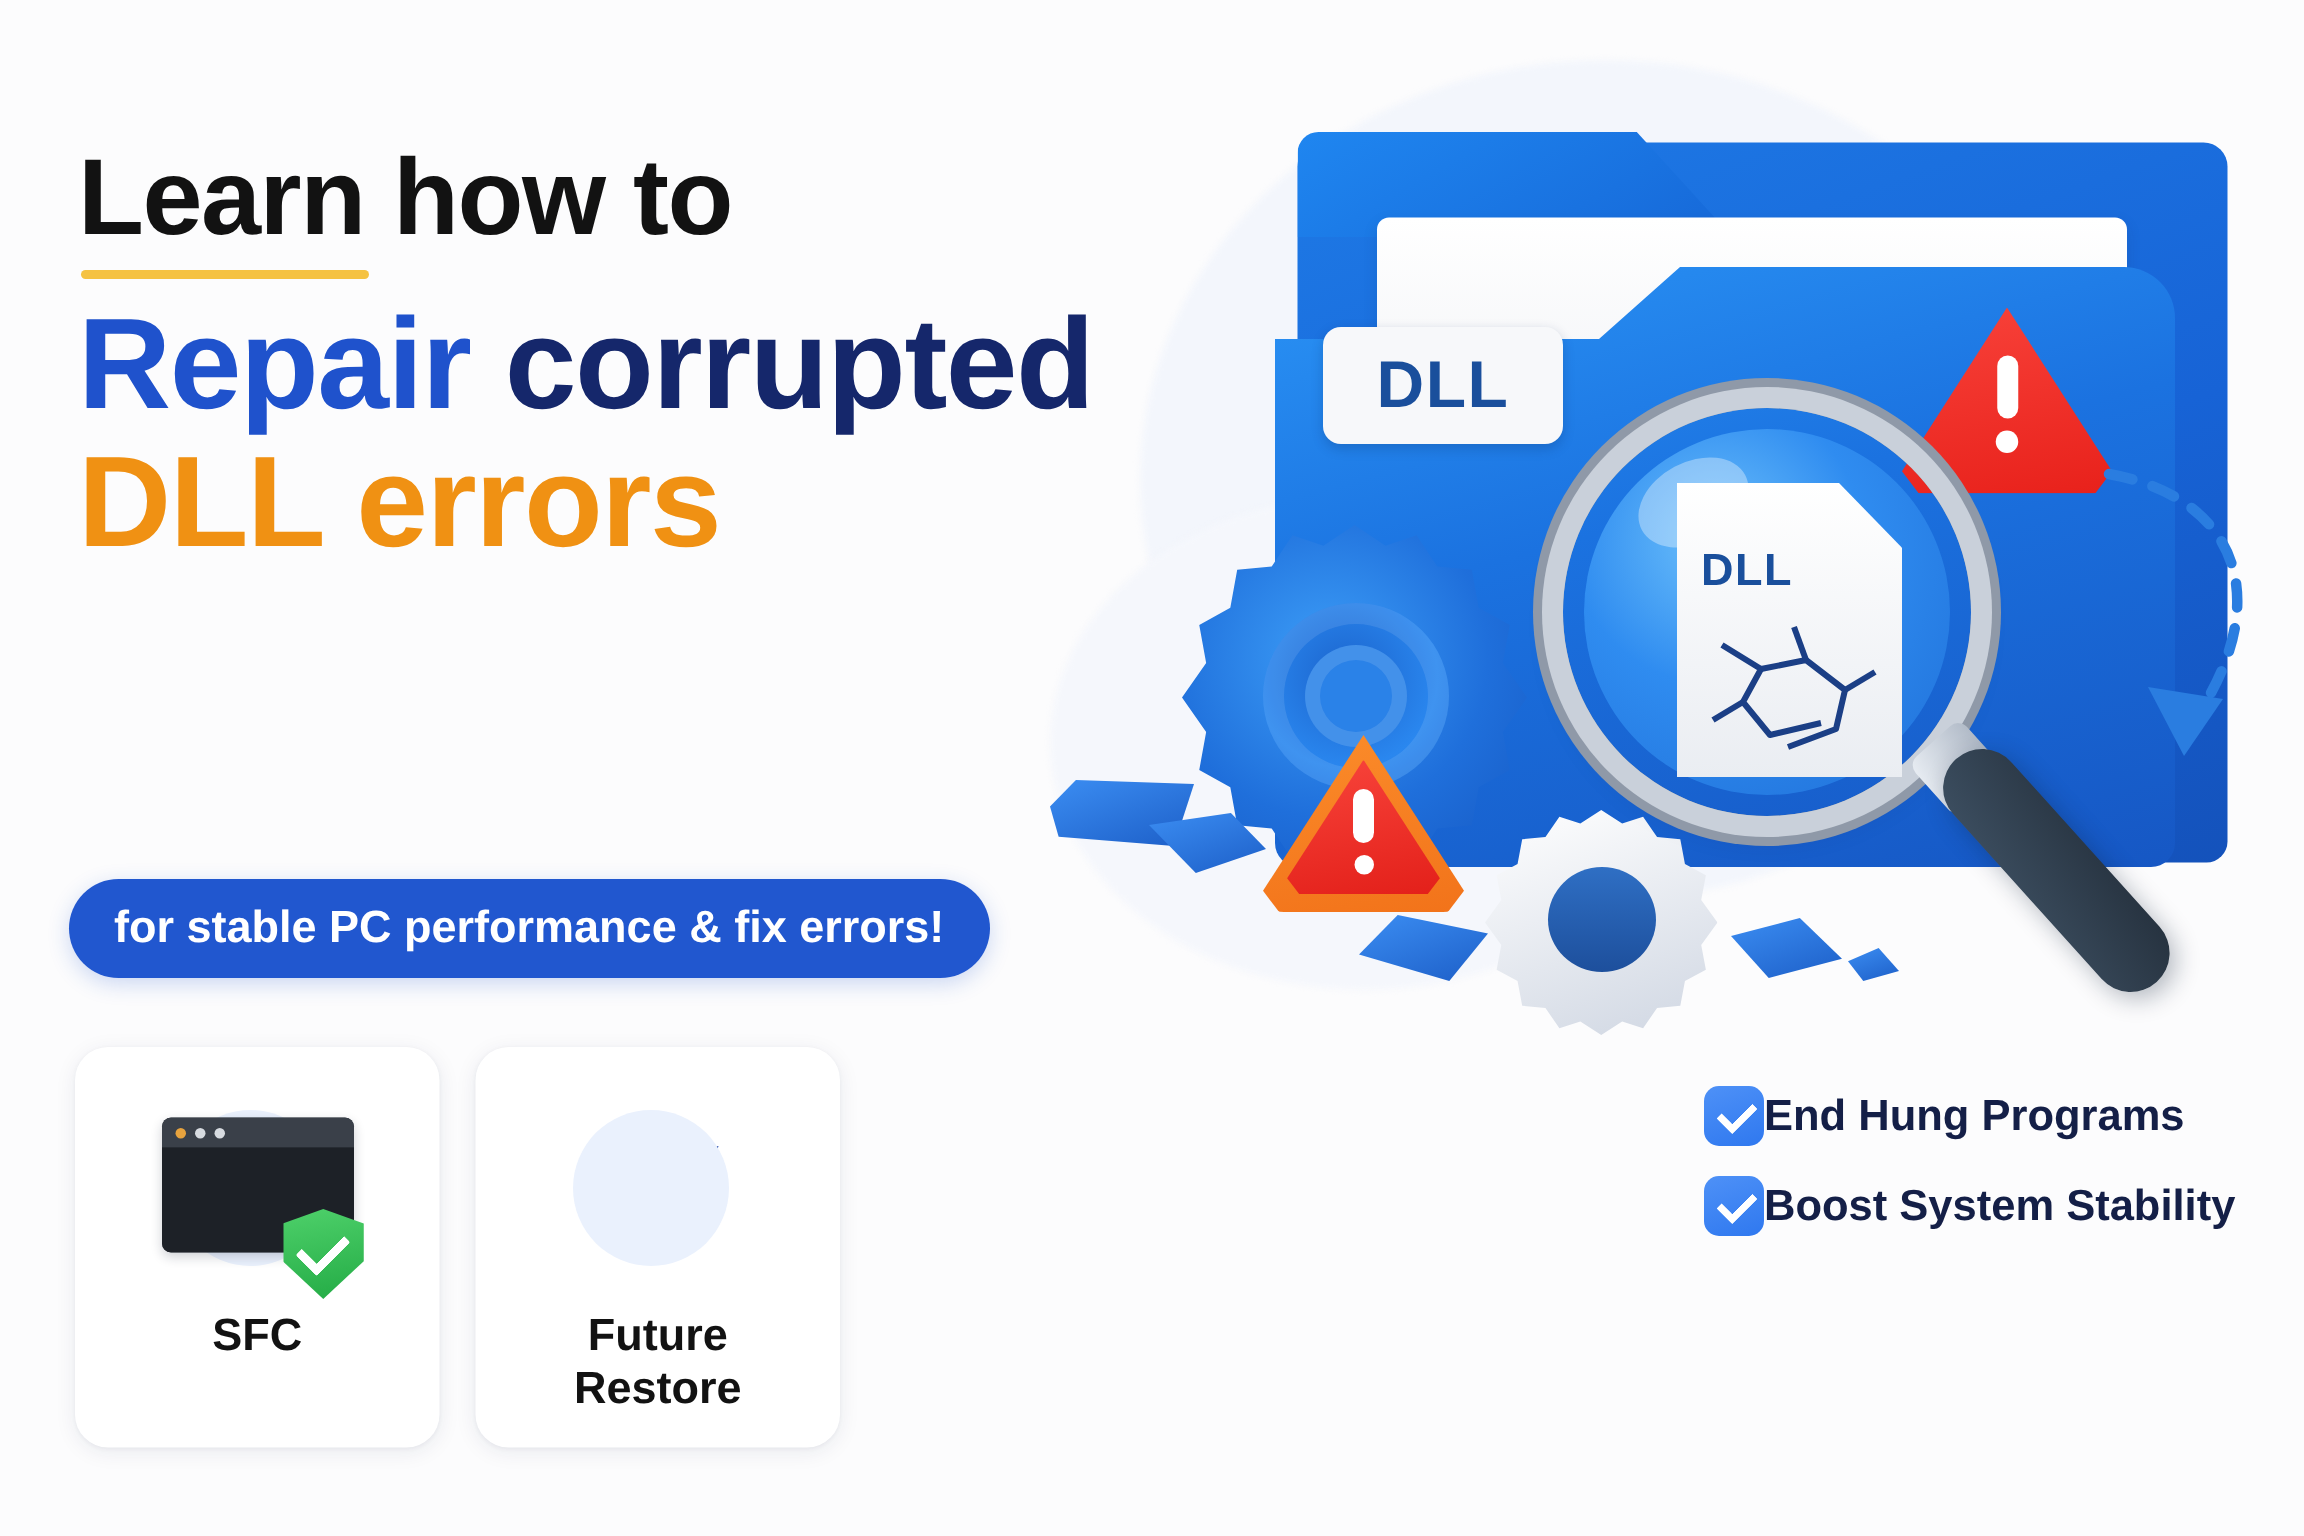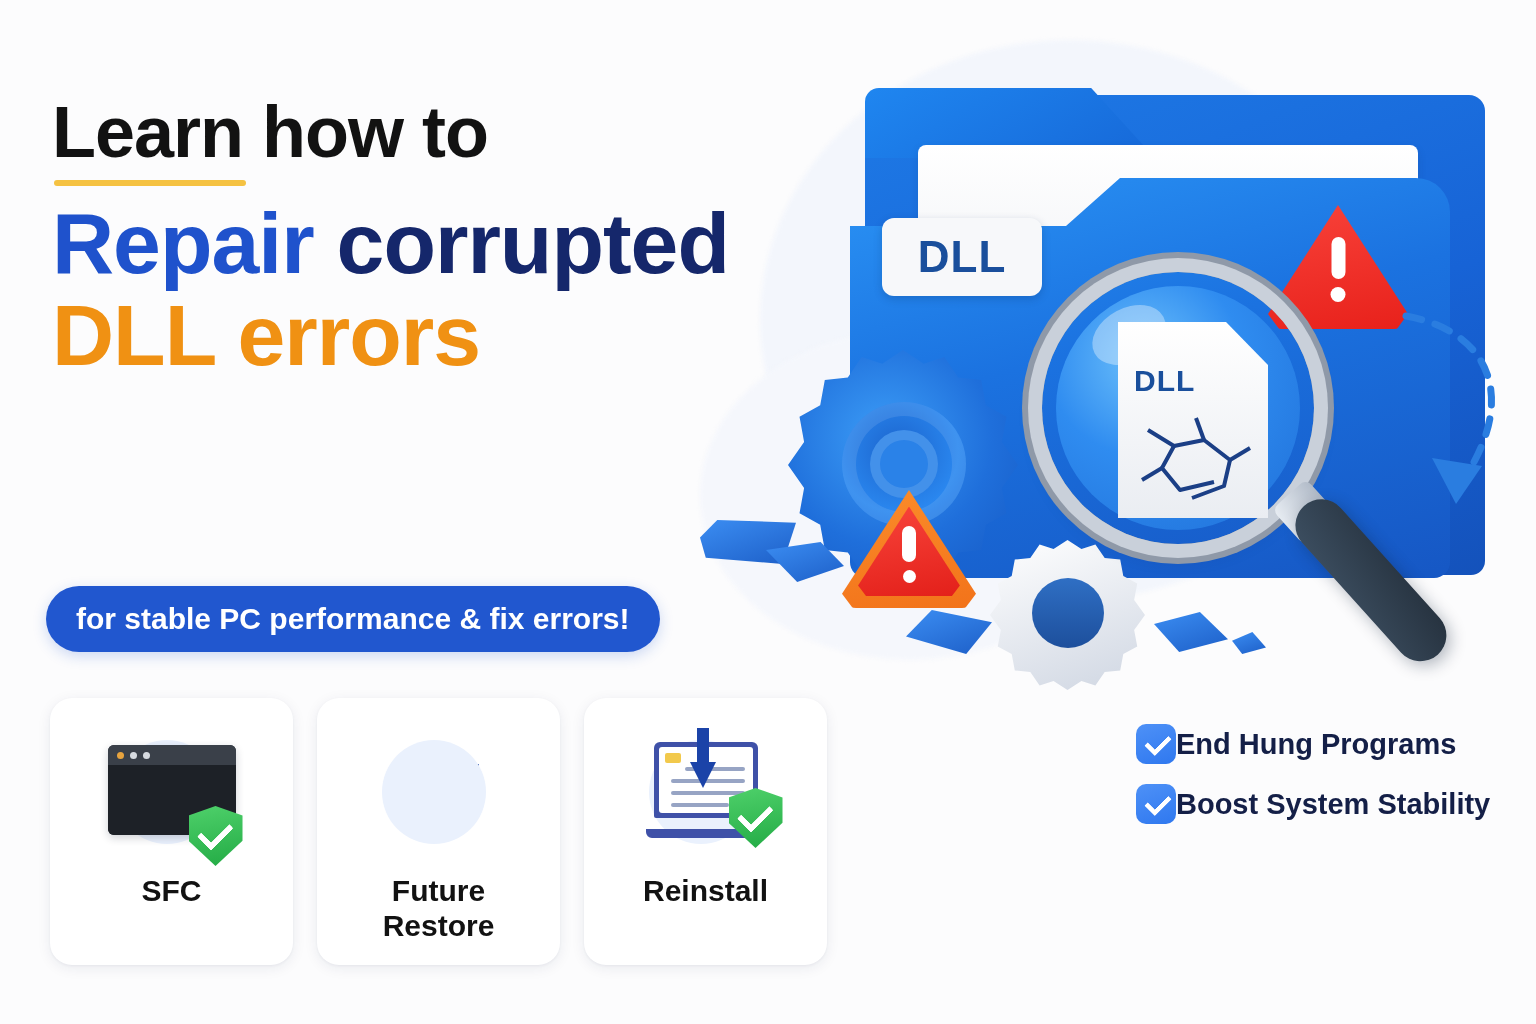--- a/index.html
+++ b/index.html
@@ -381,43 +381,20 @@
         <svg width="112" height="112" viewBox="0 0 112 112">
           <path d="M20 56 a36 36 0 0 1 62 -25" stroke="#1b43a8" stroke-width="15" fill="none" stroke-linecap="butt"></path>
           <path d="M96 30 L86 60 L64 38 Z" fill="#1b43a8"></path>
           <path d="M92 56 a36 36 0 0 1 -62 25" stroke="#2f86e8" stroke-width="15" fill="none" stroke-linecap="butt"></path>
           <path d="M16 82 L26 52 L48 74 Z" fill="#2f86e8"></path>
         </svg>
       </div>
       <div class="card-label"><span>Future</span><br><span>Restore</span></div>
     </div>
 
-    <div class="card">
-      <div class="card-icon">
-        <div class="halo"></div>
-        <div class="laptop">
-          <div class="lap-screen">
-            <div class="lap-inner">
-              <div style="position:absolute;left:6px;top:6px;width:16px;height:10px;background:#f2c94c;border-radius:2px;"></div>
-              <div class="lap-line" style="left:26px; top:20px; width:60px;"></div>
-              <div class="lap-line" style="left:12px; top:32px; width:74px;"></div>
-              <div class="lap-line" style="left:12px; top:44px; width:74px;"></div>
-              <div class="lap-line" style="left:12px; top:56px; width:58px;"></div>
-            </div>
-          </div>
-          <svg class="dl-arrow" viewBox="0 0 26 62">
-            <rect x="7" y="0" width="12" height="38" fill="#1b43a8"></rect>
-            <path d="M0 34 L26 34 L13 60 Z" fill="#1b43a8"></path>
-          </svg>
-          <div class="lap-base"></div>
-        </div>
-        <div class="shield on-laptop"></div>
-      </div>
-      <div class="card-label">Reinstall</div>
-    </div>
   </div>
 
   <div class="benefits">
     <div class="benefit">
       <div class="cbox"></div>
       <div class="benefit-label">End Hung Programs</div>
     </div>
     <div class="benefit">
       <div class="cbox"></div>
       <div class="benefit-label">Boost System Stability</div>

